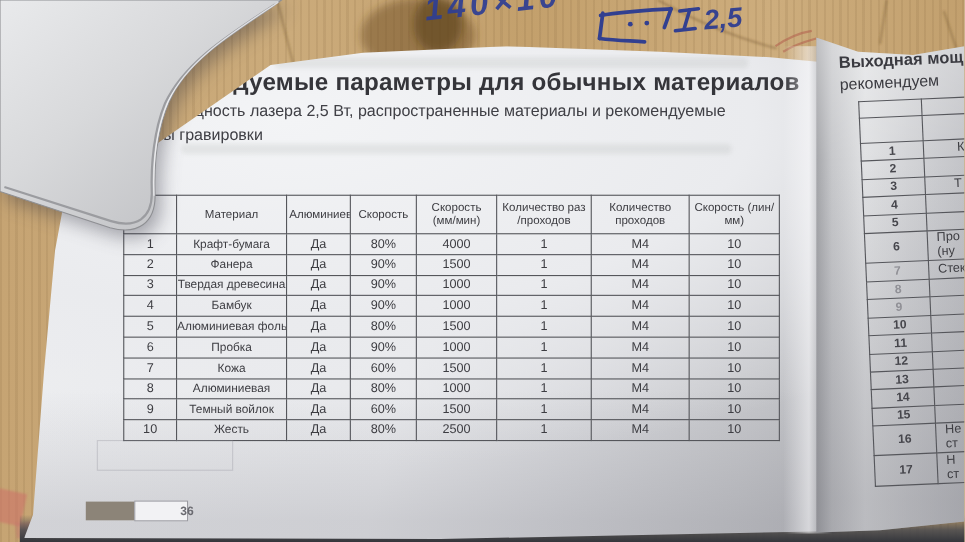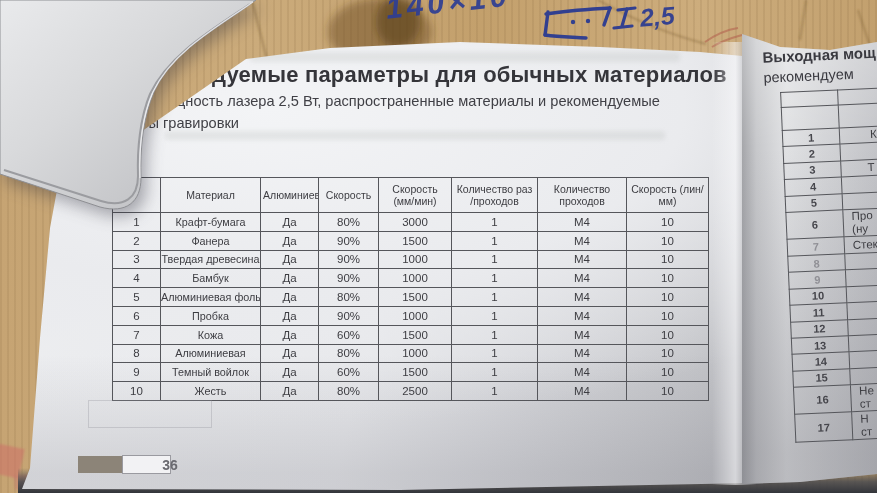--- a/index.html
+++ b/index.html
@@ -48,21 +48,21 @@
     line-height:1.18;white-space:normal;padding:0 2px;}
   table.main tbody td{height:17.8px;font-size:11.5px;color:#3d3d42;}
   table.main tbody td.col-1{font-size:10.8px;}
 
   .ghost-box{position:absolute;left:88px;top:400px;width:122px;height:26px;
     border:1px solid rgba(140,140,150,.3);}
 
   .footer-block{position:absolute;left:78px;top:456px;width:44px;height:17px;background:#8c8478;}
   .footer-numbox{position:absolute;left:122px;top:455px;width:28px;height:19px;background:#f2f2f4;
     border:1px solid #9a9aa0;box-sizing:border-box;display:flex;align-items:center;justify-content:center;
-    font-size:14px;font-weight:bold;color:#6a6a70;padding-left:47px;}
+    font-size:11px;font-weight:bold;color:#6a6a70;padding-left:47px;}
 
   
   .spine{position:absolute;left:712px;top:42px;width:52px;height:443px;pointer-events:none;
     background:linear-gradient(90deg, rgba(255,255,255,0) 0%, rgba(250,250,252,.55) 45%,
       rgba(140,141,146,.5) 72%, rgba(70,70,76,.32) 86%, rgba(70,70,76,0) 100%);}
 
   
   .right-page{position:absolute;left:740px;top:0;width:137px;height:493px;
     clip-path:polygon(2px 34px,40px 47px,90px 50px,137px 42px,137px 474px,60px 482px,2px 484px);
     background:
@@ -188,21 +188,21 @@
               <th>Количество проходов</th>
               <th>Скорость (лин/мм)</th>
             </tr>
           </thead>
           <tbody id="main-tbody">
               <tr>
                 <td class="col-0">1</td>
                 <td class="col-1">Крафт-бумага</td>
                 <td class="col-2">Да</td>
                 <td class="col-3">80%</td>
-                <td class="col-4">3000</td>
+                <td class="col-4">4000</td>
                 <td class="col-5">1</td>
                 <td class="col-6">M4</td>
                 <td class="col-7">10</td>
               </tr>
               <tr>
                 <td class="col-0">2</td>
                 <td class="col-1">Фанера</td>
                 <td class="col-2">Да</td>
                 <td class="col-3">90%</td>
                 <td class="col-4">1500</td>

